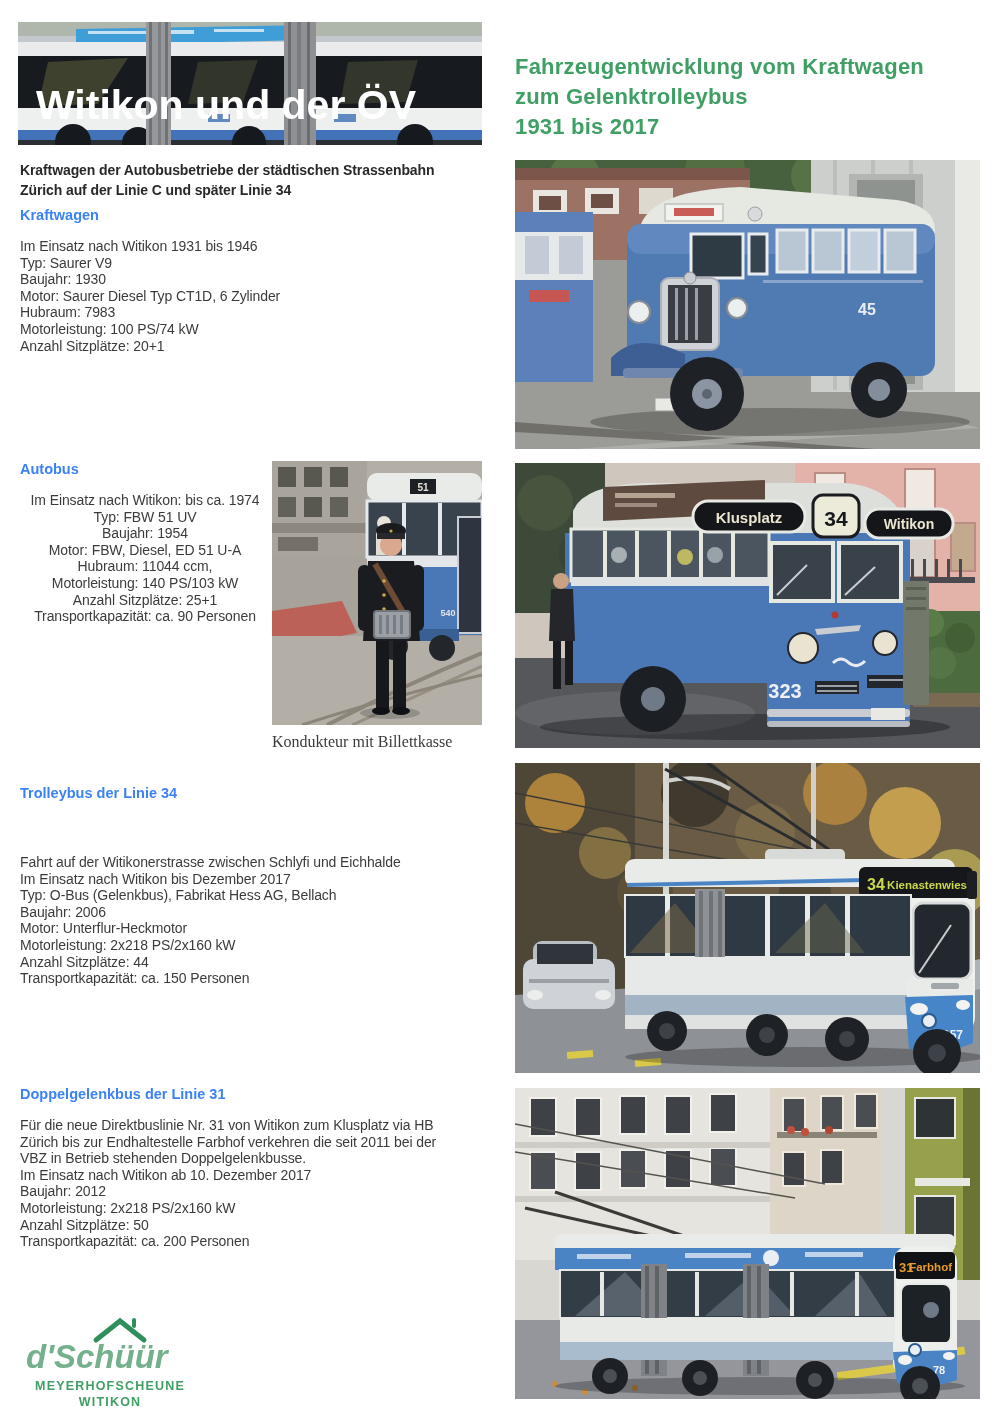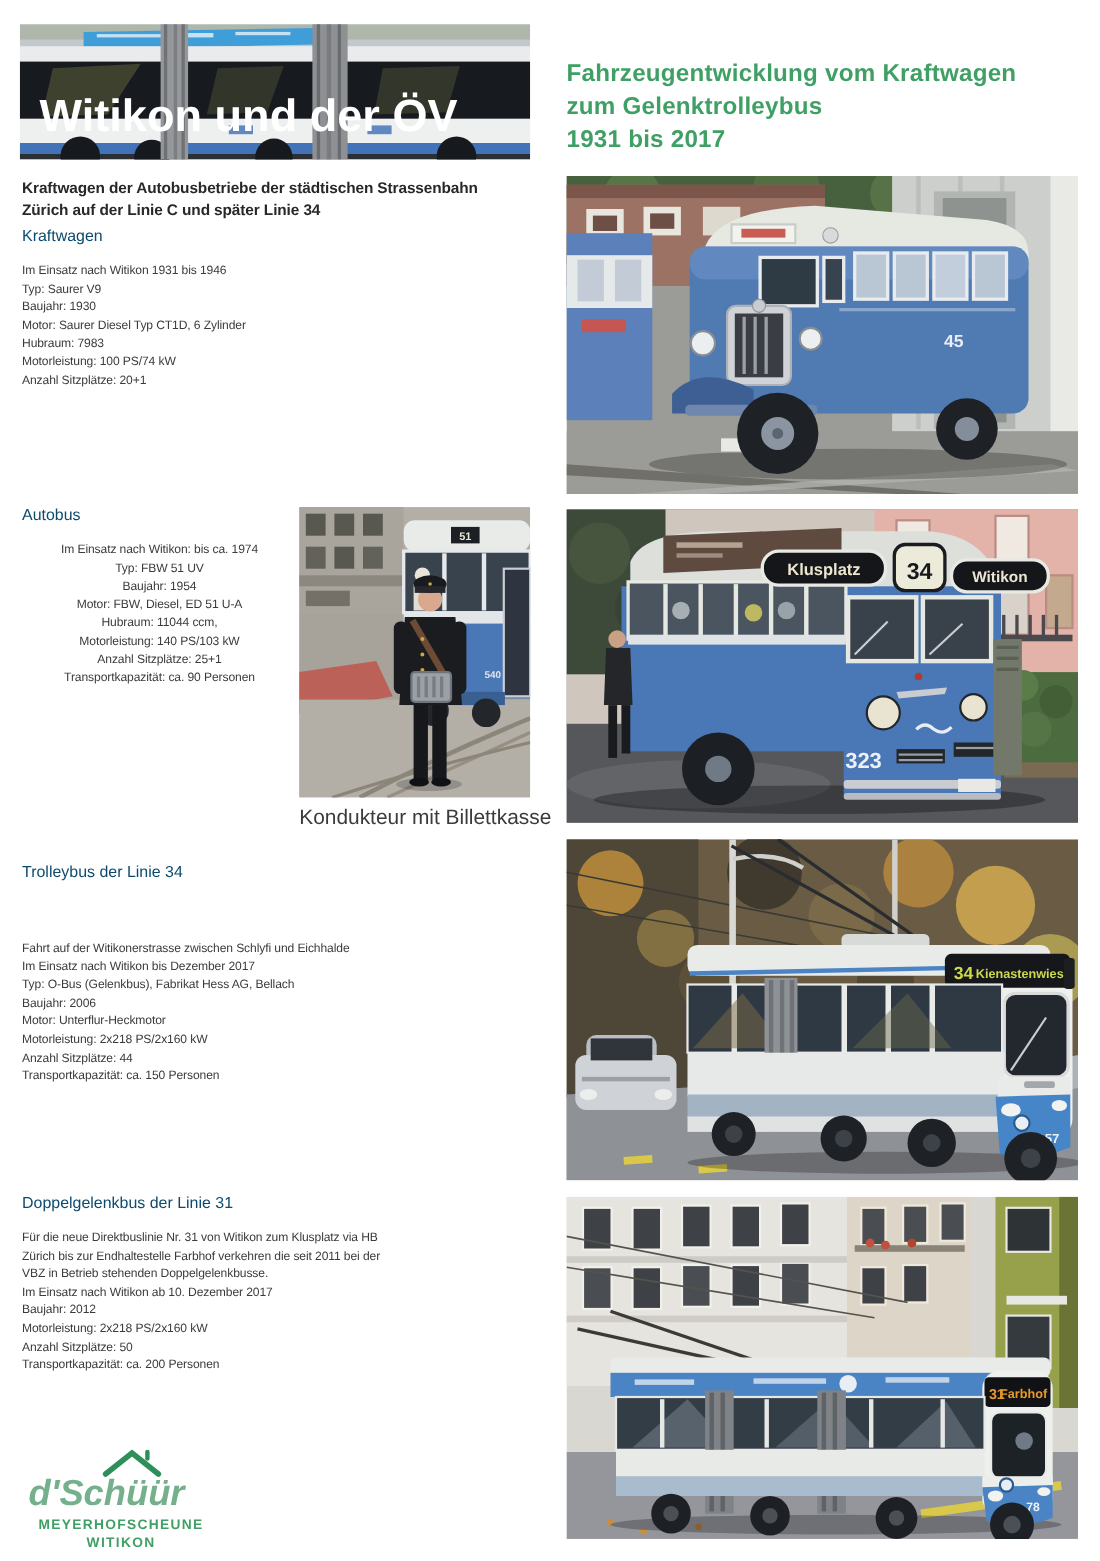--- a/index.html
+++ b/index.html
@@ -6,23 +6,23 @@
   body{
     width:1000px;height:1419px;background:#ffffff;
     font-family:"Liberation Sans",sans-serif;color:#3b3b3d;
     position:relative;overflow:hidden;
   }
   .abs{position:absolute;}
   .headline{
     font-weight:bold;font-size:22px;line-height:30px;color:#3f9f64;letter-spacing:.2px;
   }
   .sec-heading{font-weight:bold;font-size:14px;line-height:20px;color:#28282a;white-space:nowrap;letter-spacing:-.1px;}
-  .sec-sub{font-weight:normal;font-size:14.5px;color:#0c4a6e;white-space:nowrap;}
-  .specs div{font-size:11px;line-height:16.6px;color:#3b3b3d;white-space:nowrap;letter-spacing:-.1px;}
-  .caption{font-size:19px;color:#3b3b3d;white-space:nowrap;}
+  .sec-sub{font-weight:bold;font-size:14.5px;color:#3b82f6;white-space:nowrap;}
+  .specs div{font-size:14px;line-height:16.6px;color:#3b3b3d;white-space:nowrap;letter-spacing:-.1px;}
+  .caption{font-size:16px;color:#3b3b3d;white-space:nowrap;font-family:Liberation Serif, serif;}
   .photo{display:block;}
   svg text{font-family:"Liberation Sans",sans-serif;}
 </style>
 </head>
 <body>
 
 <div class="abs" style="left:18px;top:22px;width:464px;height:123px;">
   <svg class="photo" width="464" height="123" viewBox="0 0 464 123">
     <rect width="464" height="123" fill="#c3c8cd"></rect>
     <rect width="464" height="14" fill="#aab3a4" opacity=".8"></rect>

